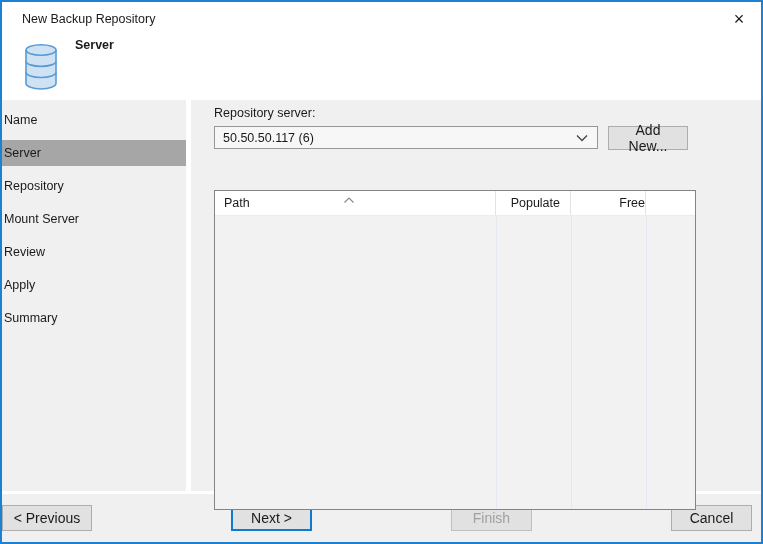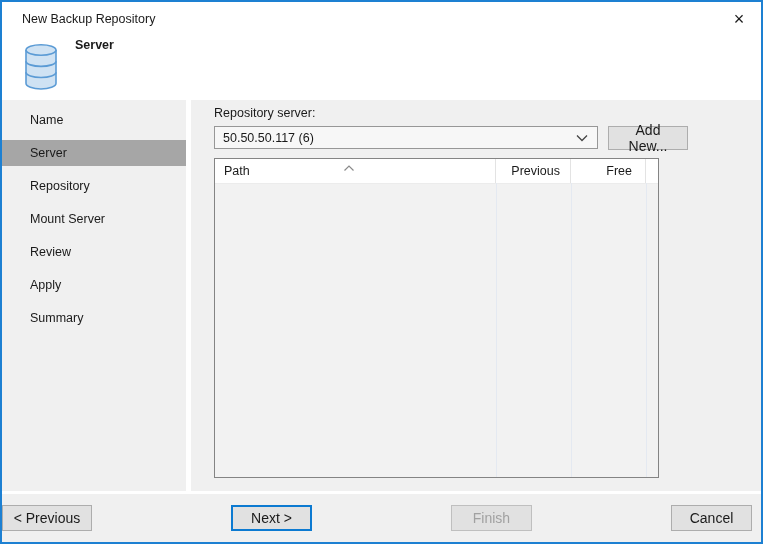--- a/index.html
+++ b/index.html
@@ -46,21 +46,21 @@
     flex:1; display:flex; background:#f0f0f0; min-height:0;
   }
   .sidebar {
     width:189px; flex:0 0 auto; box-sizing:border-box;
     border-right:5px solid #ffffff;
     padding-top:7px;
   }
   .step {
     height:26px; margin-bottom:7px;
     display:flex; align-items:center;
-    padding-left:28px;
+    padding-left:2px;
   }
   .step.selected { background:#a6a6a6; }
   .content {
     flex:1; box-sizing:border-box;
     padding:5px 15px 0 23px;
   }
   .field-label { margin:1px 0 6px 0; }
   .row1, .row2 { display:flex; align-items:flex-start; }
   .row2 { margin-top:8px; }
   
@@ -79,34 +79,34 @@
     display:inline-flex; align-items:center; justify-content:center;
     cursor:default;
   }
   .btn.small { width:80px; height:24px; margin-left:10px; flex:0 0 auto; }
   .btn.wide { min-width:81px; height:26px; padding:0 10px; }
   .btn.prev { min-width:90px; }
   .btn.focused { border:2px solid #0c7ad1; }
   .btn:disabled { color:#a1a1a1; border-color:#bfbfbf; }
   
   .listview {
-    position:relative; width:445px; height:320px; box-sizing:border-box;
-    border:1px solid #848484; background:#f2f2f2; flex:0 0 auto;
+    position:relative; width:482px; height:320px; box-sizing:border-box;
+    border:1px solid #848484; background:#f2f2f2; flex:0 0 auto;margin-top:32px;
   }
   .lv-head {
     display:flex; height:24px; background:#ffffff;
     border-bottom:1px solid #ececec;
   }
   .lv-col {
     box-sizing:border-box; display:flex; align-items:center;
     border-right:1px solid #e3e3e3; position:relative;
   }
   .c-path { width:281px; padding-left:9px; }
   .c-cap  { width:75px;  justify-content:flex-end; padding-right:10px; }
-  .c-free { width:75px;  justify-content:flex-end; padding-right:13px; }
+  .c-free { width:75px;  justify-content:flex-end; padding-right:0; }
   .c-rest { flex:1; border-right:none; }
   .sort-caret { position:absolute; left:128px; top:2px; }
   .lv-sep {
     position:absolute; top:24px; bottom:0; width:1px;
     background:#e4e9f1;
   }
   .sep-1 { left:281px; } .sep-2 { left:356px; } .sep-3 { left:431px; }
   
   .footer {
     flex:0 0 auto; height:48px; box-sizing:content-box;
@@ -187,21 +187,21 @@
           <div class="lv-head">
             <div class="lv-col c-path">
               <span>Path</span>
               <span class="sort-caret">
                 <svg width="12" height="7" viewBox="0 0 12 7">
                     <path d="M1.5 5.5 L6 1 L10.5 5.5" fill="none" stroke="#8a8a8a" stroke-width="1.2"></path>
                   </svg>
               </span>
             </div>
             <div class="lv-col c-cap">
-              <span>Previous</span>
+              <span>Populate</span>
             </div>
             <div class="lv-col c-free">
               <span>Free</span>
             </div>
             <div class="lv-col c-rest"></div>
           </div>
           <div class="lv-sep sep-1"></div>
           <div class="lv-sep sep-2"></div>
           <div class="lv-sep sep-3"></div>
         </div>

